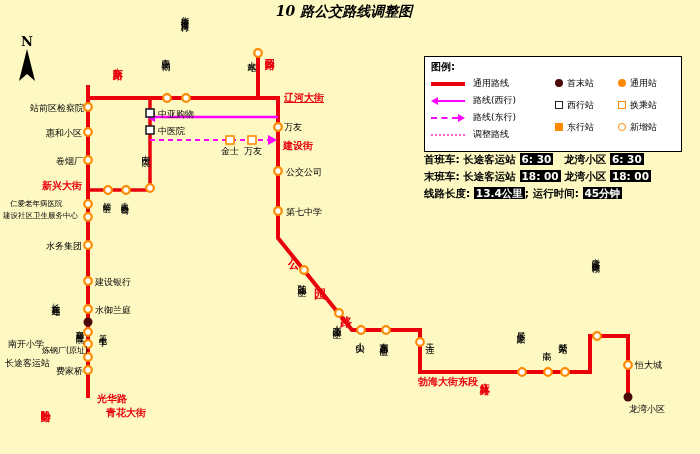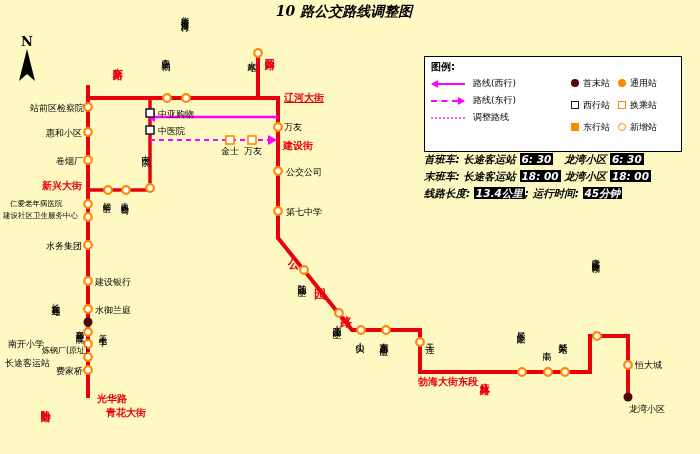--- a/index.html
+++ b/index.html
@@ -11,21 +11,21 @@
   .compass-n{font:bold 13px "DejaVu Serif",serif;color:#000;}
   #route-svg{position:absolute;left:0;top:0;z-index:1;}
   #labels-layer{position:absolute;left:0;top:0;width:700px;height:454px;z-index:2;}
   .map-label{position:absolute;font-size:9px;color:#000;white-space:nowrap;line-height:1.12;}
   .map-label.vert{writing-mode:vertical-rl;text-orientation:upright;letter-spacing:1px;}
   .map-label.road{color:var(--red);font-weight:bold;}
   .legend{position:absolute;left:424px;top:56px;width:258px;height:96px;border:1.2px solid #000;
           background:#fff;z-index:3;box-sizing:border-box;font-size:9px;}
   .legend-title{position:absolute;left:6px;top:3px;font-weight:bold;font-size:10px;}
   #legend-lines{position:absolute;left:6px;top:18px;}
-  #legend-sta-a{position:absolute;left:146px;top:15px;}
+  #legend-sta-a{position:absolute;left:130px;top:15px;}
   #legend-sta-b{position:absolute;left:193px;top:15px;}
   .lg-row{display:flex;align-items:center;height:17px;white-space:nowrap;}
   .st-row{display:flex;align-items:center;height:22px;white-space:nowrap;}
   .samp{width:42px;display:inline-flex;align-items:center;}
   .bar{display:inline-block;height:0;}
   .rbar{width:34px;border-top:4px solid var(--red);}
   .mbar{width:27px;border-top:2px solid var(--magenta);}
   .mdash{border-top-style:dashed;}
   .pdot{width:34px;border-top:2px dotted var(--pink);}
   .tri{width:0;height:0;border-top:4px solid transparent;border-bottom:4px solid transparent;}
@@ -33,21 +33,21 @@
   .tr{border-left:7px solid var(--magenta);}
   .mk{display:inline-block;width:8px;height:8px;margin-right:4px;box-sizing:border-box;}
   .mk-terminal{background:var(--dark);border-radius:50%;}
   .mk-common{background:var(--orange);border-radius:50%;}
   .mk-west{background:#fff;border:1.5px solid #222;}
   .mk-transfer{background:#fff;border:1.5px solid var(--orange);}
   .mk-east{background:var(--orange);}
   .mk-new{background:#fff;border:1.5px solid var(--orange);border-radius:50%;}
   #schedule{position:absolute;left:424px;top:153px;width:264px;z-index:3;
             font-weight:bold;font-size:10.5px;color:#000;}
-  .sched-row{margin-bottom:3px;white-space:nowrap;font-style:italic;}
+  .sched-row{margin-bottom:3px;white-space:nowrap;}
   .inv{background:#000;color:#fff;padding:0 2px;}
 </style>
 </head>
 <body>
 
 <div class="map">
   <div class="title">10 路公交路线调整图</div>
 
   <div class="compass">
     <div class="compass-n">N</div>
@@ -158,20 +158,26 @@
       <div class="map-label vert" style="left: 591px; top: 252px; font-size: 8.5px;">老边区行政大楼</div>
       <div class="map-label" style="left: 635px; top: 360px; font-size: 9px;">恒大城</div>
       <div class="map-label" style="left: 629px; top: 404px; font-size: 9px;">龙湾小区</div>
     </div>
 
   <div class="legend">
     <div class="legend-title">图例:</div>
     <div id="legend-lines">
         <div class="lg-row">
           <span class="samp">
+            <i class="bar rbar"></i>
+          </span>
+          <span>通用路线</span>
+        </div>
+        <div class="lg-row">
+          <span class="samp">
             <i class="tri tl"></i>
             <i class="bar mbar"></i>
           </span>
           <span>路线(西行)</span>
         </div>
         <div class="lg-row">
           <span class="samp">
             <i class="bar mbar mdash"></i>
             <i class="tri tr"></i>
           </span>

